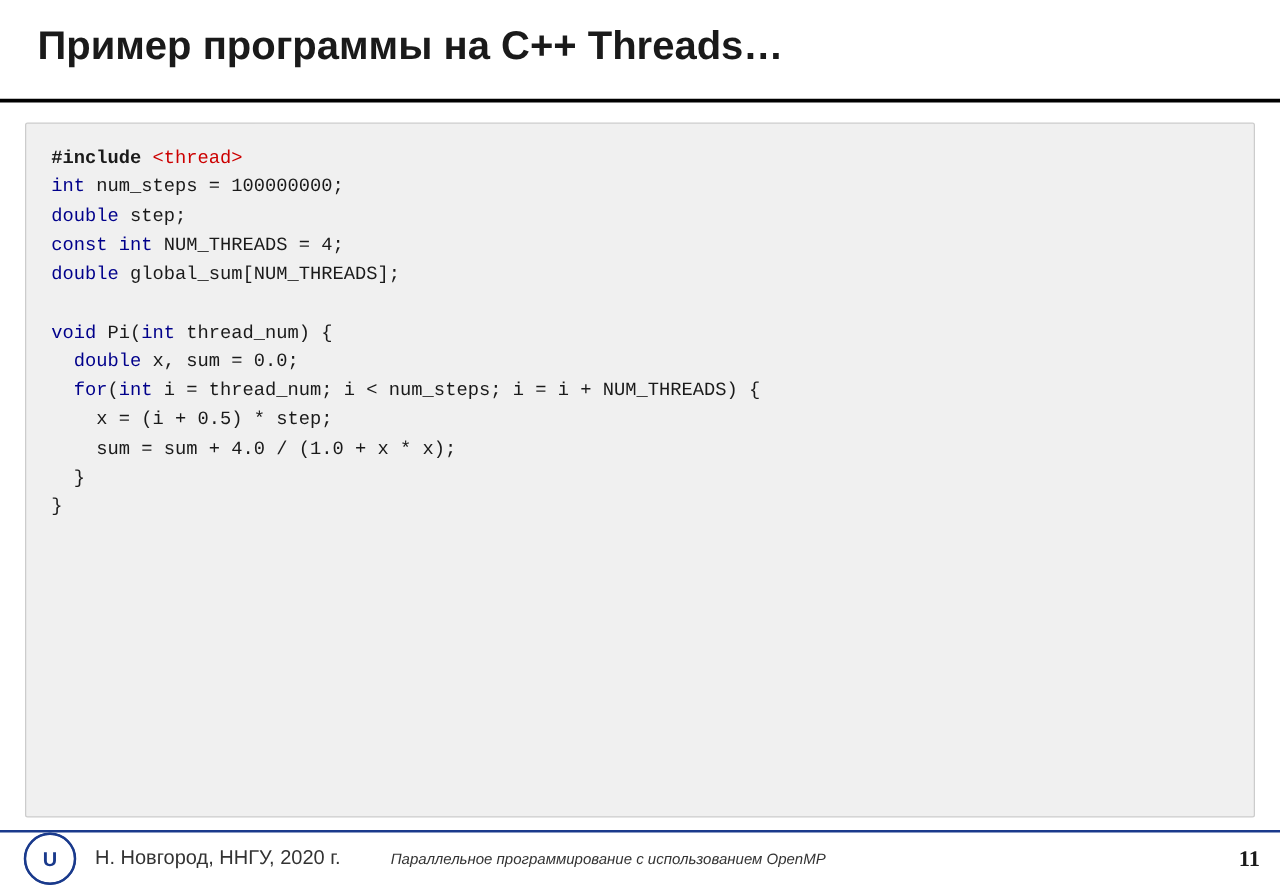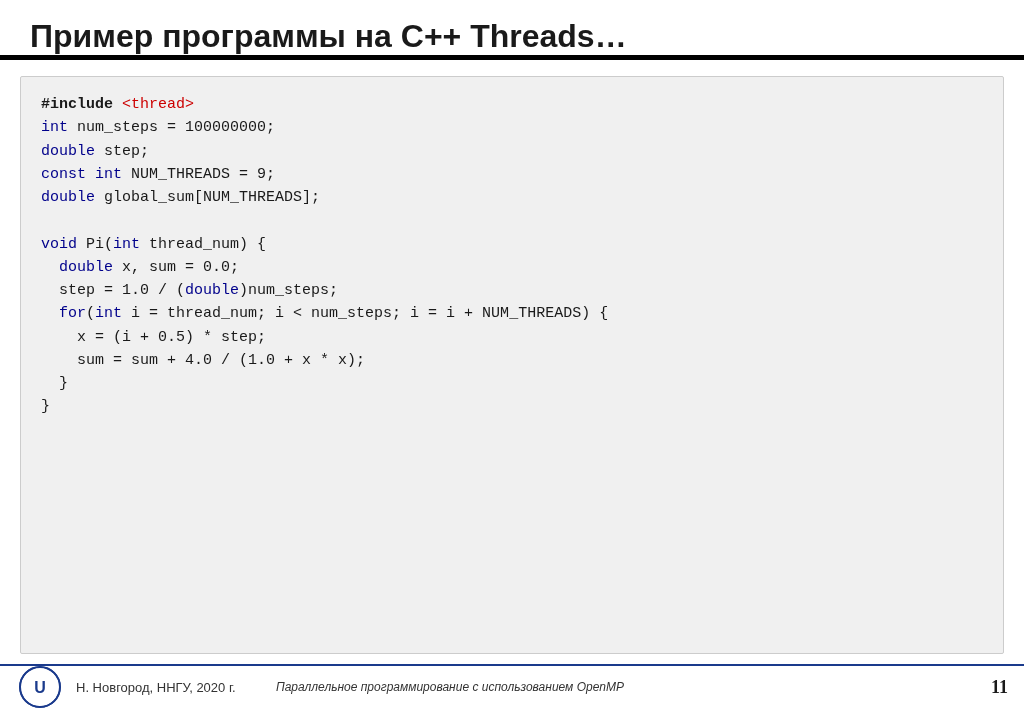--- a/index.html
+++ b/index.html
@@ -9,22 +9,22 @@
       height: 708px;
       background: #ffffff;
       font-family: Arial, sans-serif;
       overflow: hidden;
       display: flex;
       flex-direction: column;
     }
 
     
     .header {
-      padding: 18px 30px 0 30px;
-      border-bottom: 5px solid #000000;
+      padding: 18px 30px 24px 30px;
+      border-bottom: 3px solid #000000;
     }
 
     .header-title {
       font-size: 32px;
       font-weight: bold;
       color: #1a1a1a;
       font-family: Arial, sans-serif;
     }
 
     
@@ -71,21 +71,21 @@
     .footer-logo {
       width: 48px;
       height: 44px;
       display: flex;
       align-items: center;
       justify-content: center;
       margin-right: 12px;
     }
 
     .footer-city {
-      font-size: 13px;
+      font-size: 16px;
       color: #333;
       margin-right: 40px;
       min-width: 160px;
     }
 
     .footer-subtitle {
       font-size: 12px;
       color: #333;
       flex: 1;
       font-style: italic;
@@ -110,31 +110,30 @@
 <div class="main-content">
   <div class="code-block">
 
     <span class="code-line"><span class="kw-dark">#include </span><span class="kw-red">&lt;thread&gt;</span></span>
 
 
     <span class="code-line"><span class="kw-blue">int</span><span class="plain"> num_steps = 100000000;</span></span>
 
     <span class="code-line"><span class="kw-blue">double</span><span class="plain"> step;</span></span>
 
-    <span class="code-line"><span class="kw-blue">const</span><span class="plain"> </span><span class="kw-blue">int</span><span class="plain"> NUM_THREADS = 9;</span></span>
+    <span class="code-line"><span class="kw-blue">const</span><span class="plain"> </span><span class="kw-blue">int</span><span class="plain"> NUM_THREADS = 4;</span></span>
 
     <span class="code-line"><span class="kw-blue">double</span><span class="plain"> global_sum[NUM_THREADS];</span></span>
 
     <span class="empty-line"></span>
 
     <span class="code-line"><span class="kw-blue">void</span><span class="plain"> Pi(</span><span class="kw-blue">int</span><span class="plain"> thread_num) {</span></span>
 
     <span class="code-line"><span class="plain">  </span><span class="kw-blue">double</span><span class="plain"> x, sum = 0.0;</span></span>
 
-    <span class="code-line"><span class="plain">  step = 1.0 / (</span><span class="kw-blue">double</span><span class="plain">)num_steps;</span></span>
 
     <span class="code-line"><span class="plain">  </span><span class="kw-blue">for</span><span class="plain">(</span><span class="kw-blue">int</span><span class="plain"> i = thread_num; i &lt; num_steps; i = i + NUM_THREADS) {</span></span>
 
     <span class="code-line"><span class="plain">    x = (i + 0.5) * step;</span></span>
 
     <span class="code-line"><span class="plain">    sum = sum + 4.0 / (1.0 + x * x);</span></span>
 
     <span class="code-line"><span class="plain">  }</span></span>
 
 

